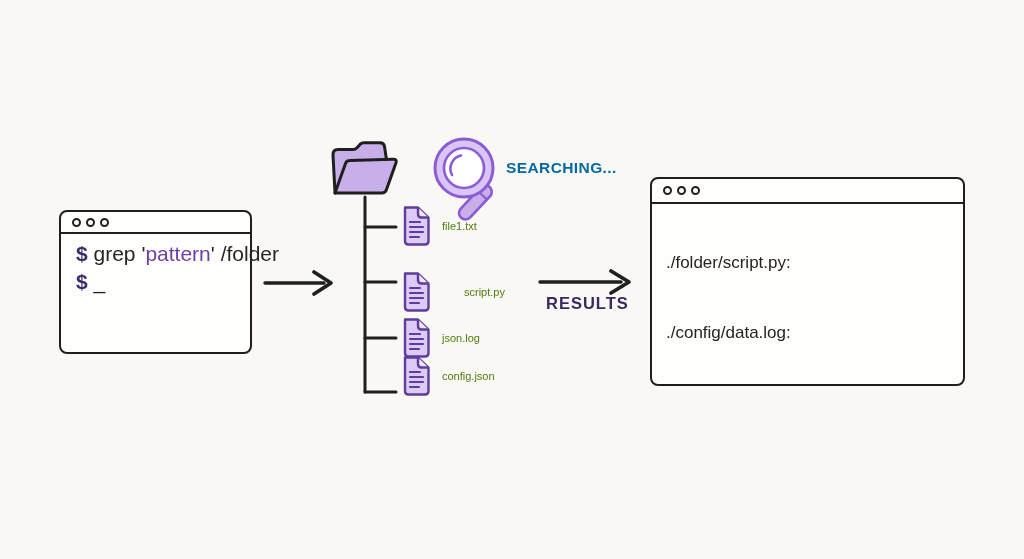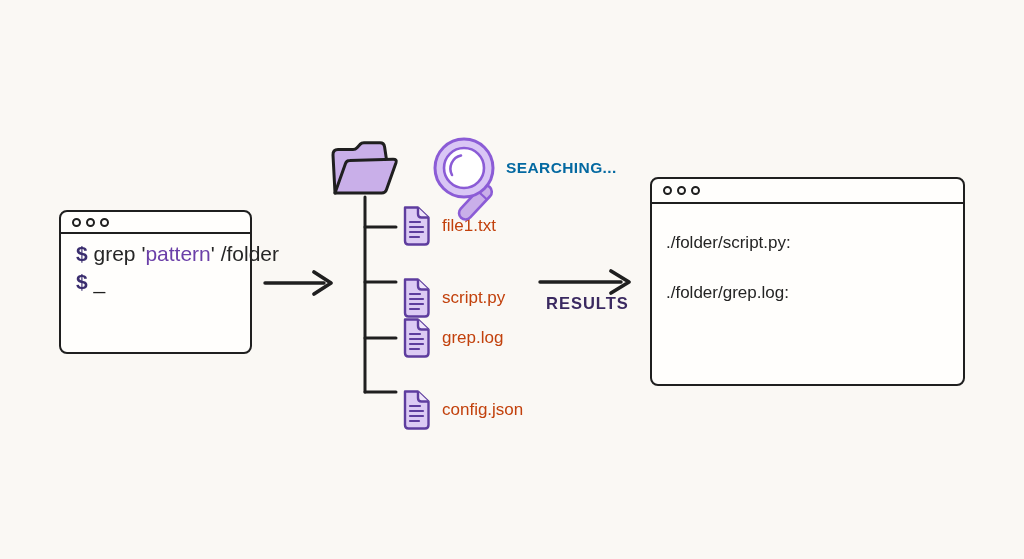--- a/index.html
+++ b/index.html
@@ -14,30 +14,30 @@
   #terminal-window .titlebar{height:22px;}
   .term-body{padding:6px 0 0 15px;font-size:21px;line-height:28px;color:#262626;}
   .term-line{white-space:pre;}
   .prompt{color:#3a2d6e;font-weight:600;}
   .pattern-word{color:#6b3fa8;}
   .cursor{color:#1f1f1f;}
 
   #results-window{left:650px;top:177px;width:315px;height:209px;}
   #results-window .titlebar{height:25px;}
   .results-body{padding:26px 0 0 14px;font-size:17px;line-height:25px;color:#242424;}
-  .code-line{white-space:pre;}
+  .code-line{white-space:pre;margin-top:20px;}
   .code-line.indent{padding-left:21px;}
   .spacer-line{height:25px;}
   .marked{position:relative;display:inline-block;}
   .marked svg{position:absolute;left:-2px;bottom:-10px;width:calc(100% + 4px);height:10px;overflow:visible;}
 
   
   .abs{position:absolute;}
   .file-row{position:absolute;left:398px;display:flex;align-items:center;height:40px;}
-  .file-label{margin-left:12px;font-size:17px;color:#c2410c;}
+  .file-label{margin-left:12px;font-size:11px;color:#4d7c0f;}
   #searching-label{left:506px;top:159px;font-size:15.5px;font-weight:600;letter-spacing:.4px;color:#0369a1;}
   #results-label{left:546px;top:294px;font-size:16.5px;font-weight:700;letter-spacing:1px;color:#3a2960;}
 </style>
 </head>
 <body>
 
 <div id="canvas">
 
   <div id="terminal-window" class="window">
     <div class="titlebar">
@@ -71,39 +71,39 @@
 
   <div class="file-row" style="top:206px;">
     <svg width="32" height="40" viewBox="0 0 32 40">
       <path d="M7,1.5 L20,1.5 L30.5,11.5 L30.5,35 Q30.5,38.5 27,38.5 L10.5,38.5 Q7,38.5 7,35 Z" fill="#dccbf4" stroke="#5e3d9e" stroke-width="2.4" stroke-linejoin="round"></path>
       <path d="M20,1.5 L20,8 Q20,11.5 23.5,11.5 L30.5,11.5" fill="#efe6fb" stroke="#5e3d9e" stroke-width="2.4" stroke-linejoin="round"></path>
       <path d="M12,16 L22,16 M12,21 L25,21 M12,26 L25,26 M12,31 L21,31" stroke="#5e3d9e" stroke-width="2.2" stroke-linecap="round"></path>
     </svg>
     <span class="file-label">file1.txt</span>
   </div>
 
-  <div class="file-row" style="top:278px;">
+  <div class="file-row" style="top:272px;gap:22px;">
     <svg width="32" height="40" viewBox="0 0 32 40">
       <path d="M7,1.5 L20,1.5 L30.5,11.5 L30.5,35 Q30.5,38.5 27,38.5 L10.5,38.5 Q7,38.5 7,35 Z" fill="#dccbf4" stroke="#5e3d9e" stroke-width="2.4" stroke-linejoin="round"></path>
       <path d="M20,1.5 L20,8 Q20,11.5 23.5,11.5 L30.5,11.5" fill="#efe6fb" stroke="#5e3d9e" stroke-width="2.4" stroke-linejoin="round"></path>
       <path d="M12,16 L22,16 M12,21 L25,21 M12,26 L25,26 M12,31 L21,31" stroke="#5e3d9e" stroke-width="2.2" stroke-linecap="round"></path>
     </svg>
     <span class="file-label">script.py</span>
   </div>
 
   <div class="file-row" style="top:318px;">
     <svg width="32" height="40" viewBox="0 0 32 40">
       <path d="M7,1.5 L20,1.5 L30.5,11.5 L30.5,35 Q30.5,38.5 27,38.5 L10.5,38.5 Q7,38.5 7,35 Z" fill="#dccbf4" stroke="#5e3d9e" stroke-width="2.4" stroke-linejoin="round"></path>
       <path d="M20,1.5 L20,8 Q20,11.5 23.5,11.5 L30.5,11.5" fill="#efe6fb" stroke="#5e3d9e" stroke-width="2.4" stroke-linejoin="round"></path>
       <path d="M12,16 L22,16 M12,21 L25,21 M12,26 L25,26 M12,31 L21,31" stroke="#5e3d9e" stroke-width="2.2" stroke-linecap="round"></path>
     </svg>
-    <span class="file-label">grep.log</span>
+    <span class="file-label">json.log</span>
   </div>
 
-  <div class="file-row" style="top:390px;">
+  <div class="file-row" style="top:356px;">
     <svg width="32" height="40" viewBox="0 0 32 40">
       <path d="M7,1.5 L20,1.5 L30.5,11.5 L30.5,35 Q30.5,38.5 27,38.5 L10.5,38.5 Q7,38.5 7,35 Z" fill="#dccbf4" stroke="#5e3d9e" stroke-width="2.4" stroke-linejoin="round"></path>
       <path d="M20,1.5 L20,8 Q20,11.5 23.5,11.5 L30.5,11.5" fill="#efe6fb" stroke="#5e3d9e" stroke-width="2.4" stroke-linejoin="round"></path>
       <path d="M12,16 L22,16 M12,21 L25,21 M12,26 L25,26 M12,31 L21,31" stroke="#5e3d9e" stroke-width="2.2" stroke-linecap="round"></path>
     </svg>
     <span class="file-label">config.json</span>
   </div>
 
   <svg class="abs" style="left:430px;top:135px;" width="100" height="100" viewBox="0 0 100 100">
     <g transform="translate(57,55) rotate(43)">
@@ -125,17 +125,17 @@
 
   <div id="results-window" class="window">
     <div class="titlebar">
       <span class="dot"></span>
       <span class="dot"></span>
       <span class="dot"></span>
     </div>
     <div class="results-body">
       <div class="code-line">./folder/script.py:</div>
       <div class="spacer-line"></div>
-      <div class="code-line">./folder/grep.log:</div>
+      <div class="code-line">./config/data.log:</div>
     </div>
   </div>
 
 </div>
 
 </body></html>

